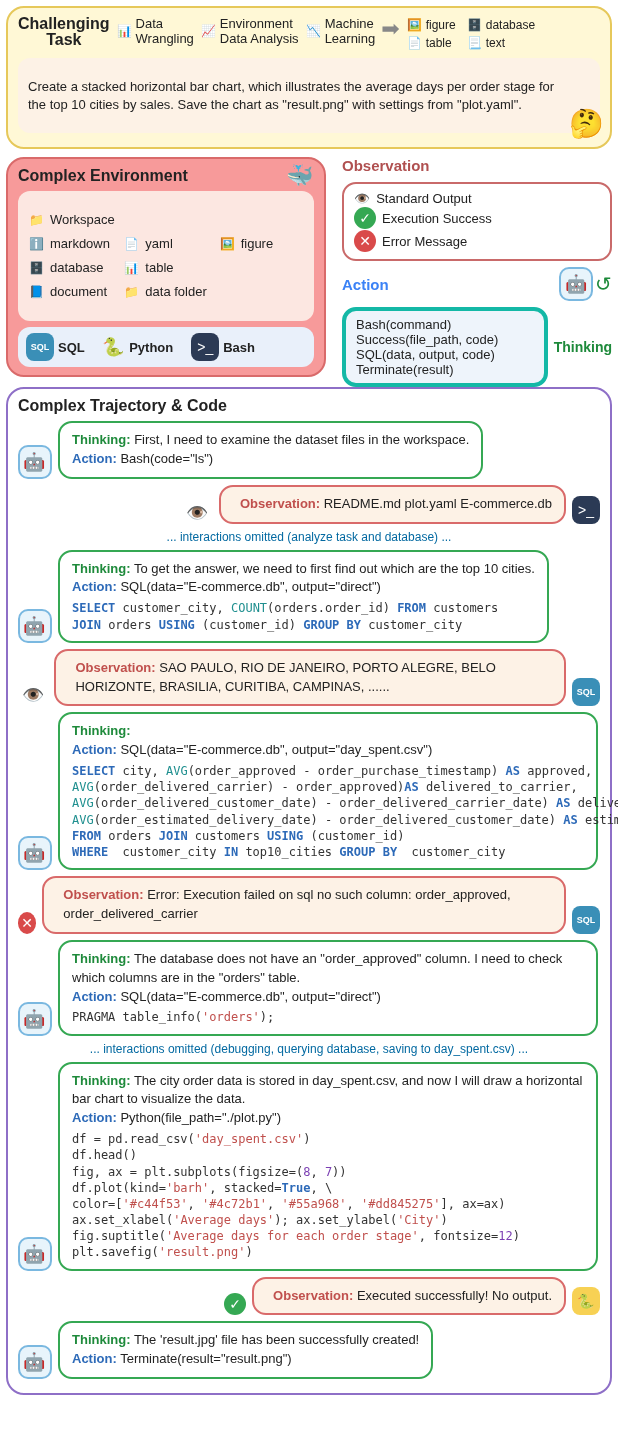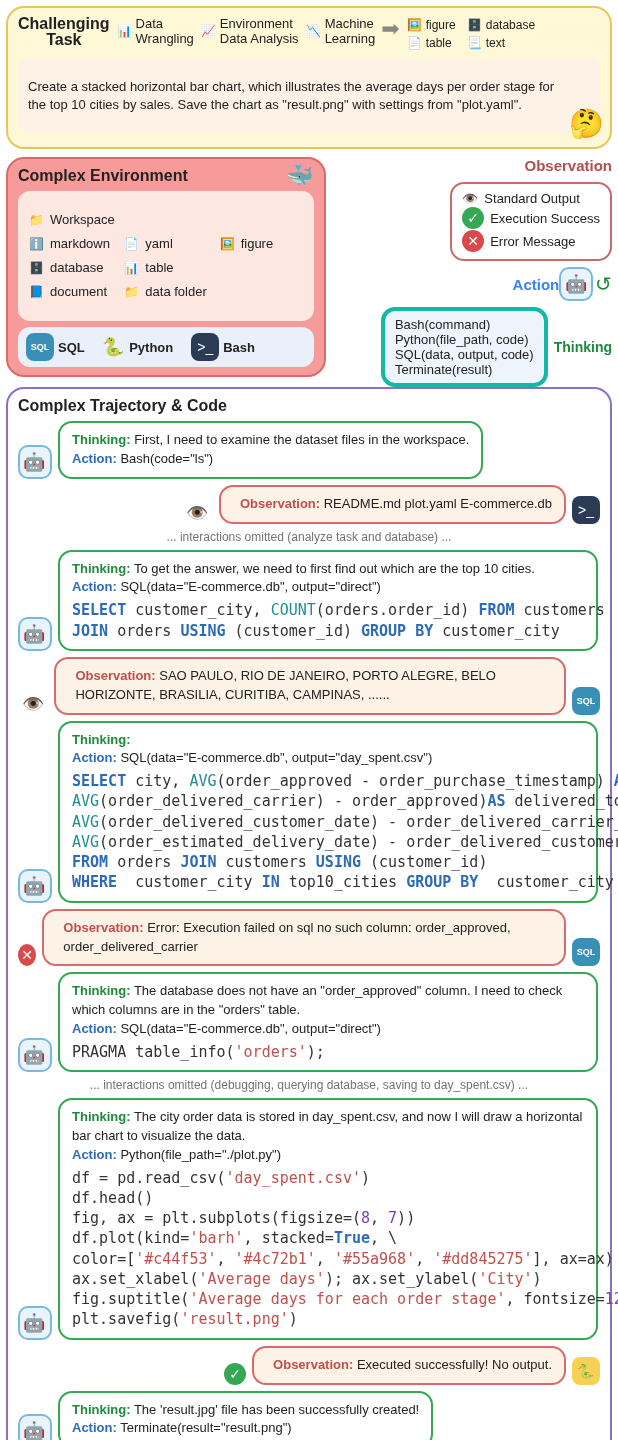--- a/index.html
+++ b/index.html
@@ -33,21 +33,21 @@
   .task-row { display: flex; align-items: flex-start; gap: 6px; flex-wrap: wrap; font-size: 13px; }
   .task-item { display: inline-flex; align-items: center; gap: 2px; }
   .mini-icon {
     width: 18px; height: 18px; display:inline-flex; align-items:center; justify-content:center;
     border-radius:4px; font-size:12px;
   }
   .env-grid { display: grid; grid-template-columns: 1fr 1fr 1fr; gap: 6px 10px; font-size: 13px; }
   .env-item { display: flex; align-items: center; gap: 4px; }
   .tools-row { background:#e9f0fa; border-radius:12px; padding:6px 8px; display:flex; gap:18px; align-items:center; margin-top:6px;}
   .env-section { display:flex; gap:8px; align-items:flex-start; }
-  .right-col { flex:1; display:flex; flex-direction:column; gap:6px; padding-left:8px;align-items:flex-end; }
+  .right-col { flex:1; display:flex; flex-direction:column; gap:6px; padding-left:8px; }
   .obs-box { border:2px solid #c96a6a; border-radius:14px; background:#fff; padding:6px 10px; font-size:13px; }
   .act-box { border:4px solid #14b8a6; border-radius:14px; background:#eef4fb; padding:6px 10px; font-size:13px; }
   .label-obs { color:#b05050; font-weight:700; font-size:15px; margin-bottom:2px; }
   .label-act { color:#3b82f6; font-weight:700; font-size:15px; margin-bottom:2px; margin-top:2px;}
   .robot {
     width:34px; height:34px; border-radius:10px; background:#e8f4fb; border:2px solid #7ab8e0;
     display:flex; align-items:center; justify-content:center; font-size:18px; flex-shrink:0;
     position:relative;
   }
   .robot::before { content:"🤖"; }
@@ -56,28 +56,28 @@
   .bubble {
     border:2px solid; border-radius:14px; padding:8px 12px; font-size:13px; line-height:1.45;
     max-width: 540px;
   }
   .bubble.green { border-color:#35a853; background:#fff; }
   .bubble.red   { border-color:#d96a6a; background:#fdf2e6;padding-left:19px; }
   .bubble .th { color:#1e8a3b; font-weight:700; }
   .bubble .ac { color:#2d6ab8; font-weight:700; }
   .bubble .ob { color:#c0504d; font-weight:700; }
   .code {
-    font-family: "Consolas", monospace; font-size: 15px; line-height:1.35;
+    font-family: "Consolas", monospace; font-size: 12px; line-height:1.35;
     white-space: pre; margin-top:3px; color:#333;
   }
   .kw-blue   { color:#2d6ab8; font-weight:600; }
   .kw-teal   { color:#1f8f8f; }
   .kw-red    { color:#c0504d; }
   .kw-purple { color:#7b3fb3; }
-  .omitted { text-align:center; color:#737373; font-size:12px; margin:4px 0; }
+  .omitted { text-align:center; color:#0369a1; font-size:12px; margin:4px 0; }
   .badge {
     width:28px; height:28px; border-radius:8px; display:inline-flex; align-items:center;
     justify-content:center; color:#fff; font-size:14px; flex-shrink:0;
   }
   .badge.term { background:#2b3a55; }
   .badge.sql  { background:#3a8fb7; font-size:9px; font-weight:700; }
   .badge.py   { background:#f7d154; color:#333; }
   .eye { font-size:18px; padding:0 4px; }
   .check { color:#fff; background:#35a853; border-radius:50%; width:22px; height:22px; display:inline-flex; align-items:center; justify-content:center; font-size:14px;}
   .cross { color:#fff; background:#d94a4a; border-radius:50%; width:22px; height:22px; display:inline-flex; align-items:center; justify-content:center; font-size:14px;}
@@ -223,21 +223,21 @@
     <div class="flex-between">
       <span class="label-act">Action</span>
       <span style="display:flex; align-items:center; gap:2px;">
         <span class="robot"></span>
         <span class="loop-arrow">↻</span>
       </span>
     </div>
     <div style="display:flex; align-items:flex-start; gap:6px;">
       <div class="act-box" style="flex:1;">
         <div>Bash(command)</div>
-        <div>Python(file_path, code)</div>
+        <div>Success(file_path, code)</div>
         <div>SQL(data, output, code)</div>
         <div>Terminate(result)</div>
       </div>
       <div class="thinking-label" style="writing-mode:horizontal-tb; align-self:center;">Thinking</div>
     </div>
   </div>
 </div>
 
 <div class="panel purple-panel">
   <div class="title-strong" style="margin-bottom:6px;">Complex Trajectory &amp; Code</div>

